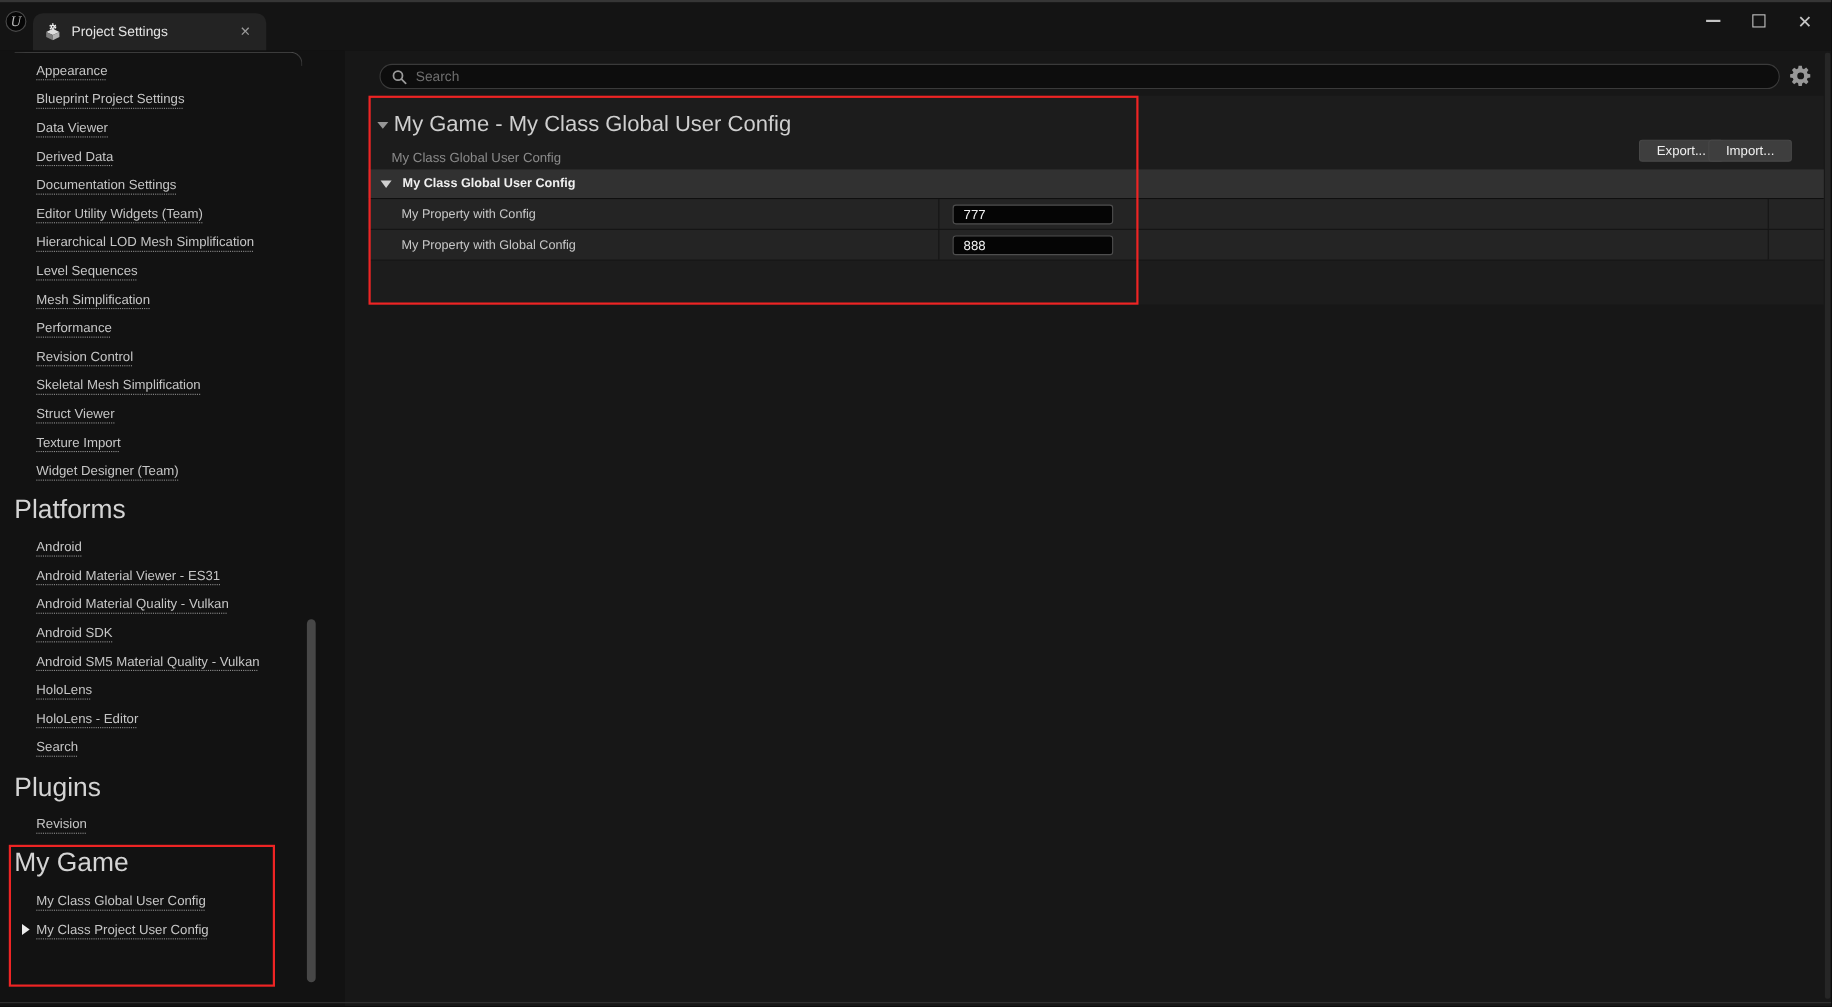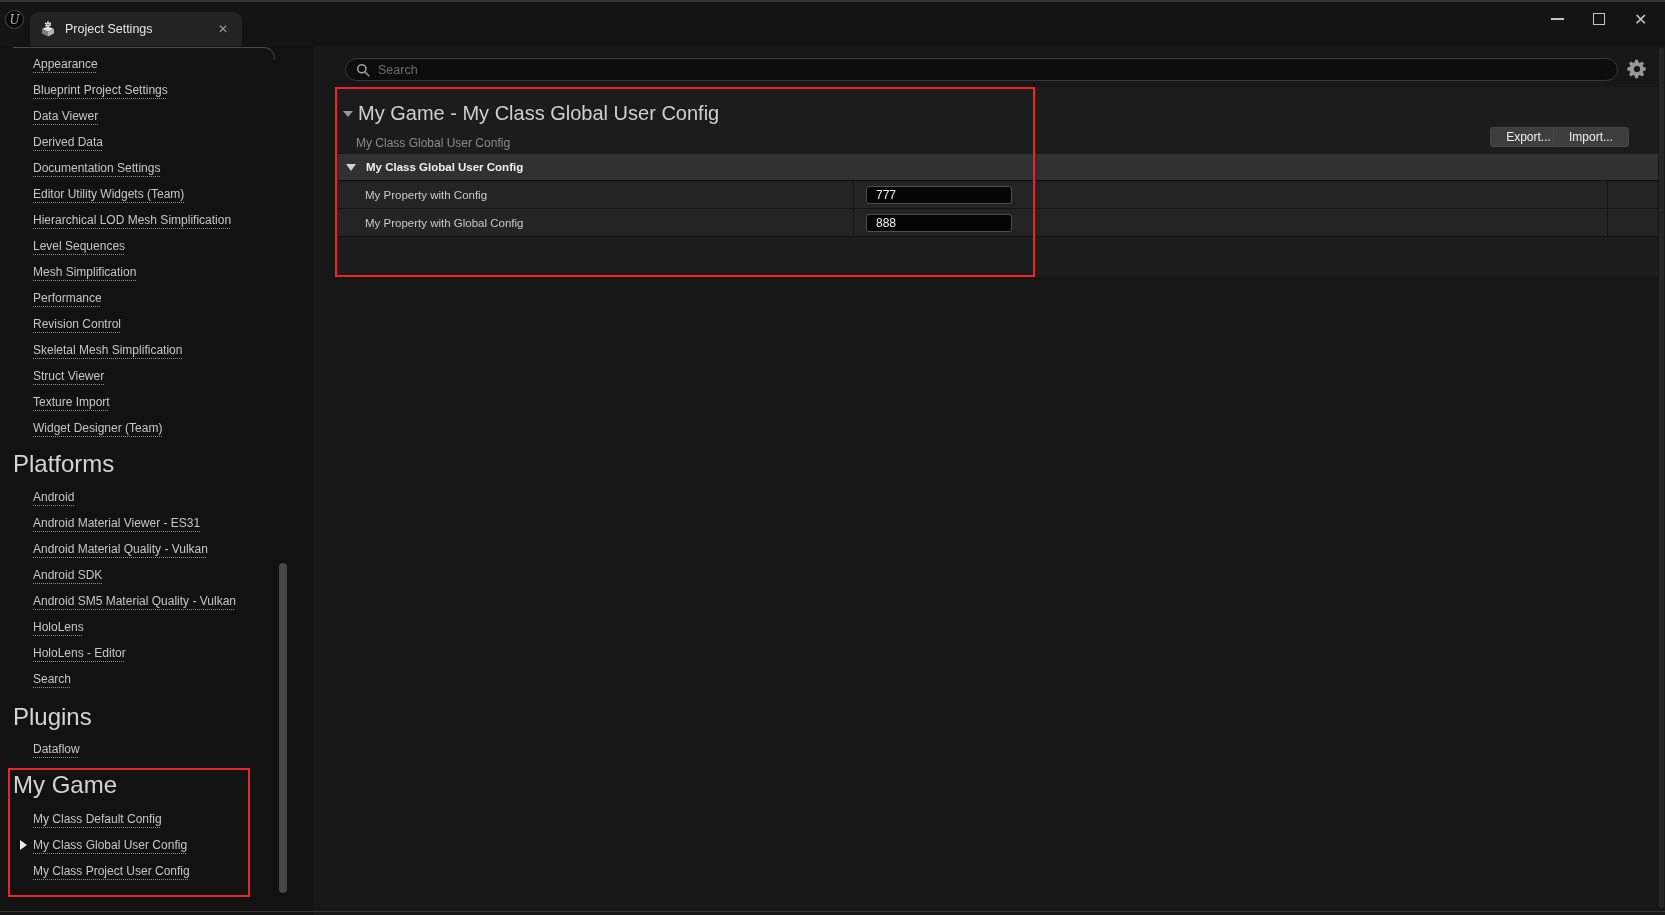--- a/index.html
+++ b/index.html
@@ -223,29 +223,26 @@
           <span>HoloLens - Editor</span>
         </li>
       <li>
           <span>Search</span>
         </li>
     </ul>
 
     <div class="side-header hdr-plugins">Plugins</div>
     <ul class="side-list list-plugins">
       <li>
-          <span>Dataflow</span>
+          <span>Revision</span>
         </li>
     </ul>
 
     <div class="side-header hdr-mygame">My Game</div>
     <ul class="side-list list-mygame">
-      <li>
-          <span>My Class Default Config</span>
-        </li>
       <li>
           <span>My Class Global User Config</span>
         </li>
       <li>
           <span>My Class Project User Config</span>
         </li>
     </ul>
     <div class="sel-arrow"></div>
 
     <div class="side-scrollbar"></div>

